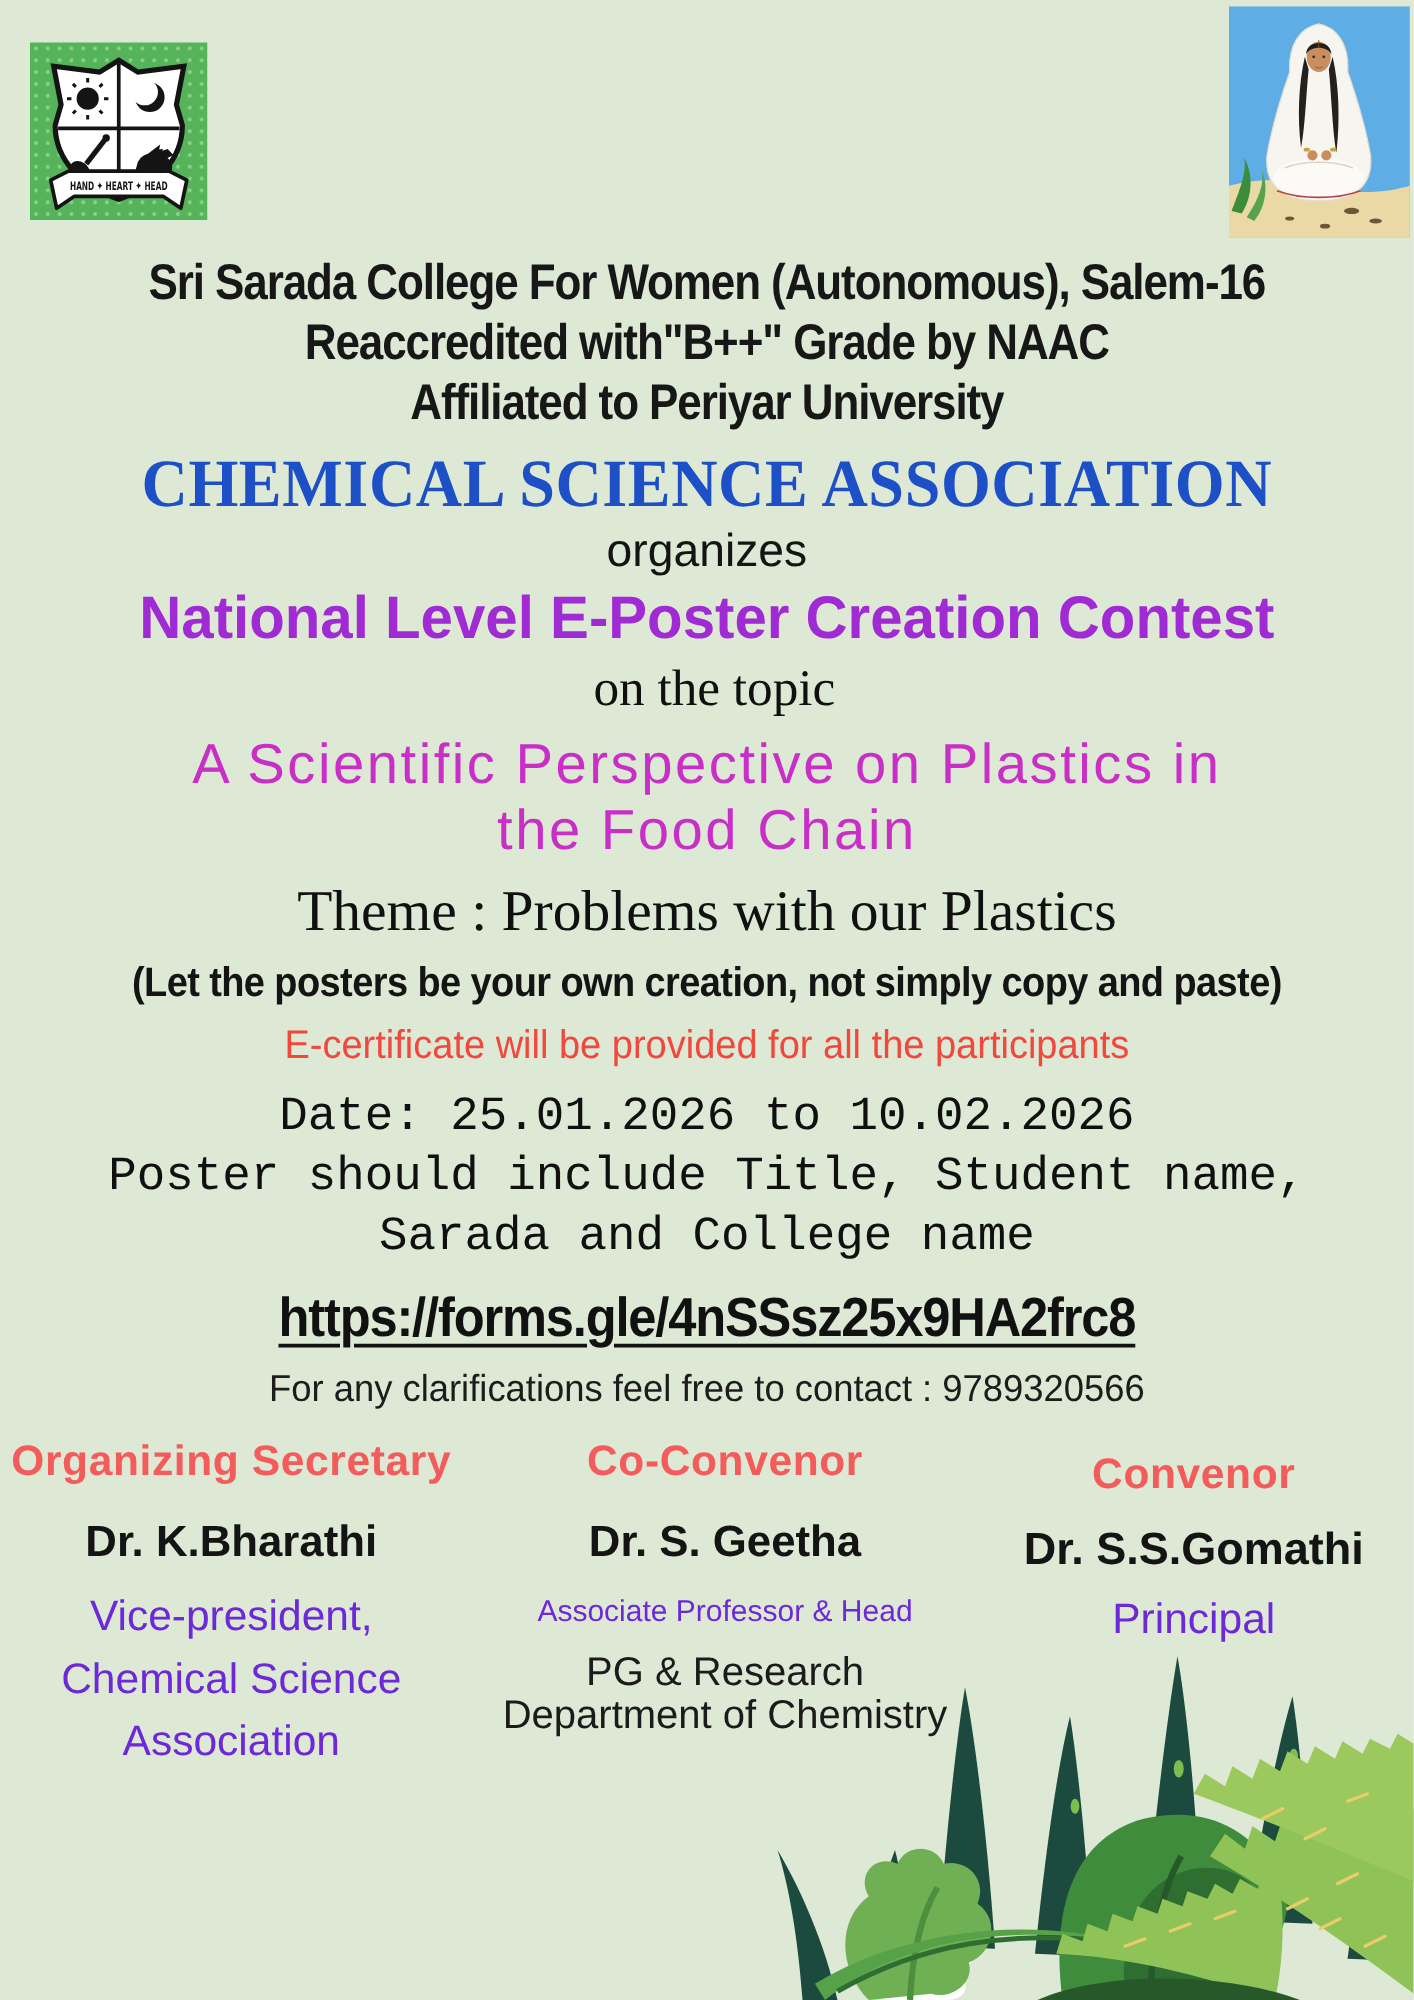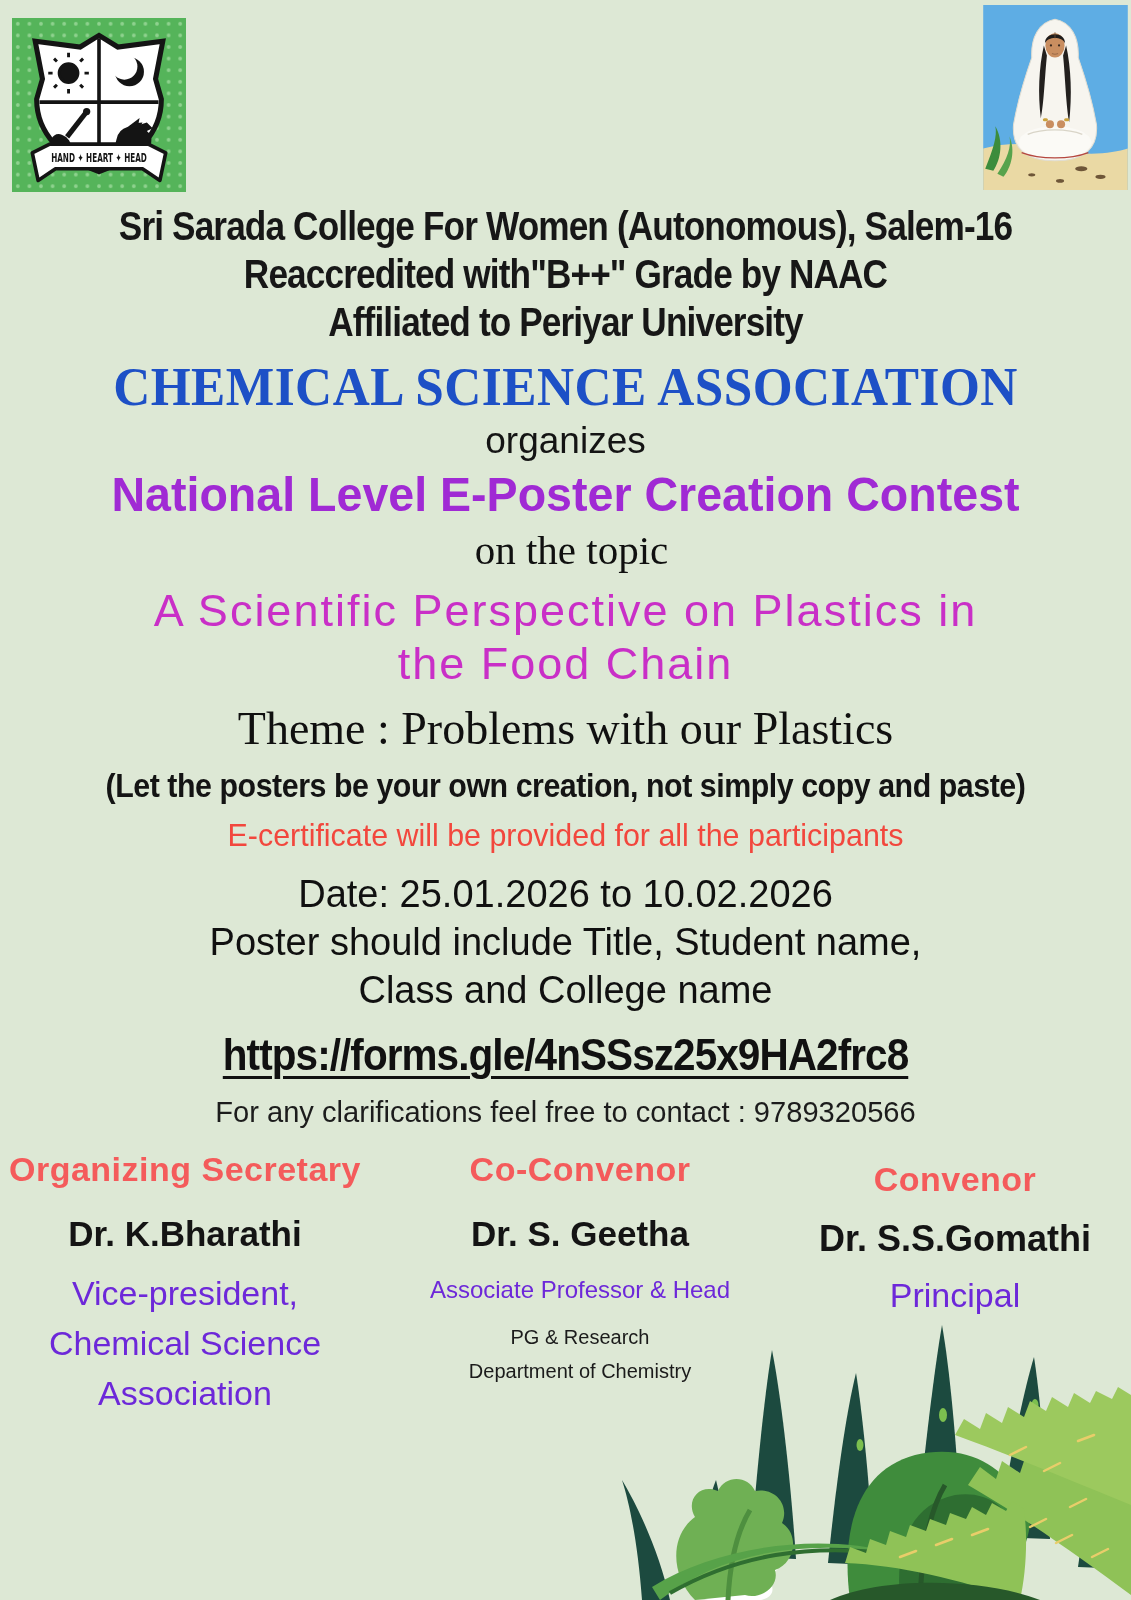--- a/index.html
+++ b/index.html
@@ -4,60 +4,60 @@
 <style>
   html,body{margin:0;padding:0;}
   .poster{
     position:relative;
     width:1131px;height:1600px;
     background:#dde8d5;
     overflow:hidden;
     font-family:"Liberation Sans",sans-serif;
     color:#1a1a1a;
   }
-  .logo-box{position:absolute;left:12px;top:18px;width:174px;height:174px;}
+  .logo-box{position:absolute;left:24px;top:18px;width:142px;height:174px;}
   .photo-box{position:absolute;left:983px;top:5px;width:145px;height:185px;}
   .logo-box svg,.photo-box svg{display:block;width:100%;height:100%;}
 
   .text-stack{position:absolute;left:0;top:202px;width:1131px;text-align:center;}
   .line{display:block;}
 
   .inst-line{font-weight:bold;font-size:40px;line-height:48px;letter-spacing:-1px;
              transform:scaleX(0.88);color:#171717;}
   .assoc{font-family:"Liberation Serif",serif;font-weight:bold;font-size:54px;line-height:62px;
          color:#1d50c6;margin-top:10px;transform:scaleX(0.95);letter-spacing:0.5px;}
   .organizes{font-size:37px;line-height:46px;color:#141414;}
   .contest{font-weight:bold;font-size:48px;line-height:58px;color:#a02ad4;margin-top:2px;
            transform:scaleX(0.97);}
   .topic-label{font-family:"Liberation Serif",serif;font-size:41px;line-height:52px;color:#101010;padding-left:12px;}
   .topic-line{font-weight:normal;font-size:45px;line-height:53px;color:#c92fc7;letter-spacing:2px;}
   .topic-line.first{margin-top:8px;}
   .theme{font-family:"Liberation Serif",serif;font-size:46px;line-height:58px;margin-top:10px;color:#101010;}
   .note{font-weight:bold;font-size:33px;line-height:44px;margin-top:6px;transform:scaleX(0.92);
         letter-spacing:-0.5px;color:#141414;}
   .cert{font-size:32px;line-height:42px;margin-top:6px;color:#f2473d;transform:scaleX(0.95);}
-  .serif-line{font-family:Liberation Sans, sans-serif;font-size:38px;line-height:48px;color:#101010;}
+  .serif-line{font-family:Liberation Mono, monospace;font-size:38px;line-height:48px;color:#101010;}
   .date-line{margin-top:14px;}
   .form-link{display:inline-block;font-weight:bold;font-size:44px;line-height:54px;margin-top:14px;
              color:#111;text-decoration:underline;text-decoration-thickness:3px;text-underline-offset:6px;
              transform:scaleX(0.92);letter-spacing:-1px;}
   .contact{font-size:30px;line-height:40px;margin-top:10px;color:#1c1c1c;transform:scaleX(0.97);}
 
   .roles{position:absolute;left:0;top:1148px;width:1131px;}
   .role-col{position:absolute;text-align:center;}
   .role-col.c1{left:0;width:370px;}
   .role-col.c2{left:370px;width:420px;}
   .role-col.c3{left:790px;width:330px;}
   .role-title{font-weight:bold;font-size:34px;line-height:42px;color:#f45b5b;letter-spacing:0.5px;}
   .c3 .role-title{margin-top:10px;}
   .person-name{font-weight:bold;font-size:35px;line-height:44px;margin-top:22px;color:#141414;}
   .c3 .person-name{margin-top:17px;font-size:36px;}
   .person-detail{font-size:34px;line-height:50px;margin-top:12px;color:#6d28d9;}
   .c2 .person-detail{font-size:24px;line-height:40px;margin-top:14px;}
-  .person-sub{font-size:20px;line-height:34px;color:#1b1b1b;}
+  .person-sub{font-size:32px;line-height:34px;color:#1b1b1b;}
   .person-sub.first{margin-top:10px;}
   .c3 .person-detail{margin-top:10px;font-size:34px;line-height:48px;}
   .detail-line{display:block;}
 
   .plant-box{position:absolute;left:600px;top:1295px;width:531px;height:305px;}
   .plant-box svg{display:block;width:100%;height:100%;}
 </style>
 </head>
 <body>
 
@@ -153,21 +153,21 @@
 
     <span class="line topic-line first">A Scientific Perspective on Plastics in</span>
     <span class="line topic-line">the Food Chain</span>
 
     <span class="line theme">Theme : Problems with our Plastics</span>
     <span class="line note">(Let the posters be your own creation, not simply copy and paste)</span>
     <span class="line cert">E-certificate will be provided for all the participants</span>
 
     <span class="line serif-line date-line">Date: 25.01.2026 to 10.02.2026</span>
     <span class="line serif-line">Poster should include Title, Student name,</span>
-    <span class="line serif-line">Class and College name</span>
+    <span class="line serif-line">Sarada and College name</span>
 
     <a class="form-link" href="#">https://forms.gle/4nSSsz25x9HA2frc8</a>
     <span class="line contact">For any clarifications feel free to contact : 9789320566</span>
   </div>
 
   <div class="roles">
     <div class="role-col c1">
       <div class="role-title">Organizing Secretary</div>
       <div class="person-name">Dr. K.Bharathi</div>
       <div class="person-detail">

